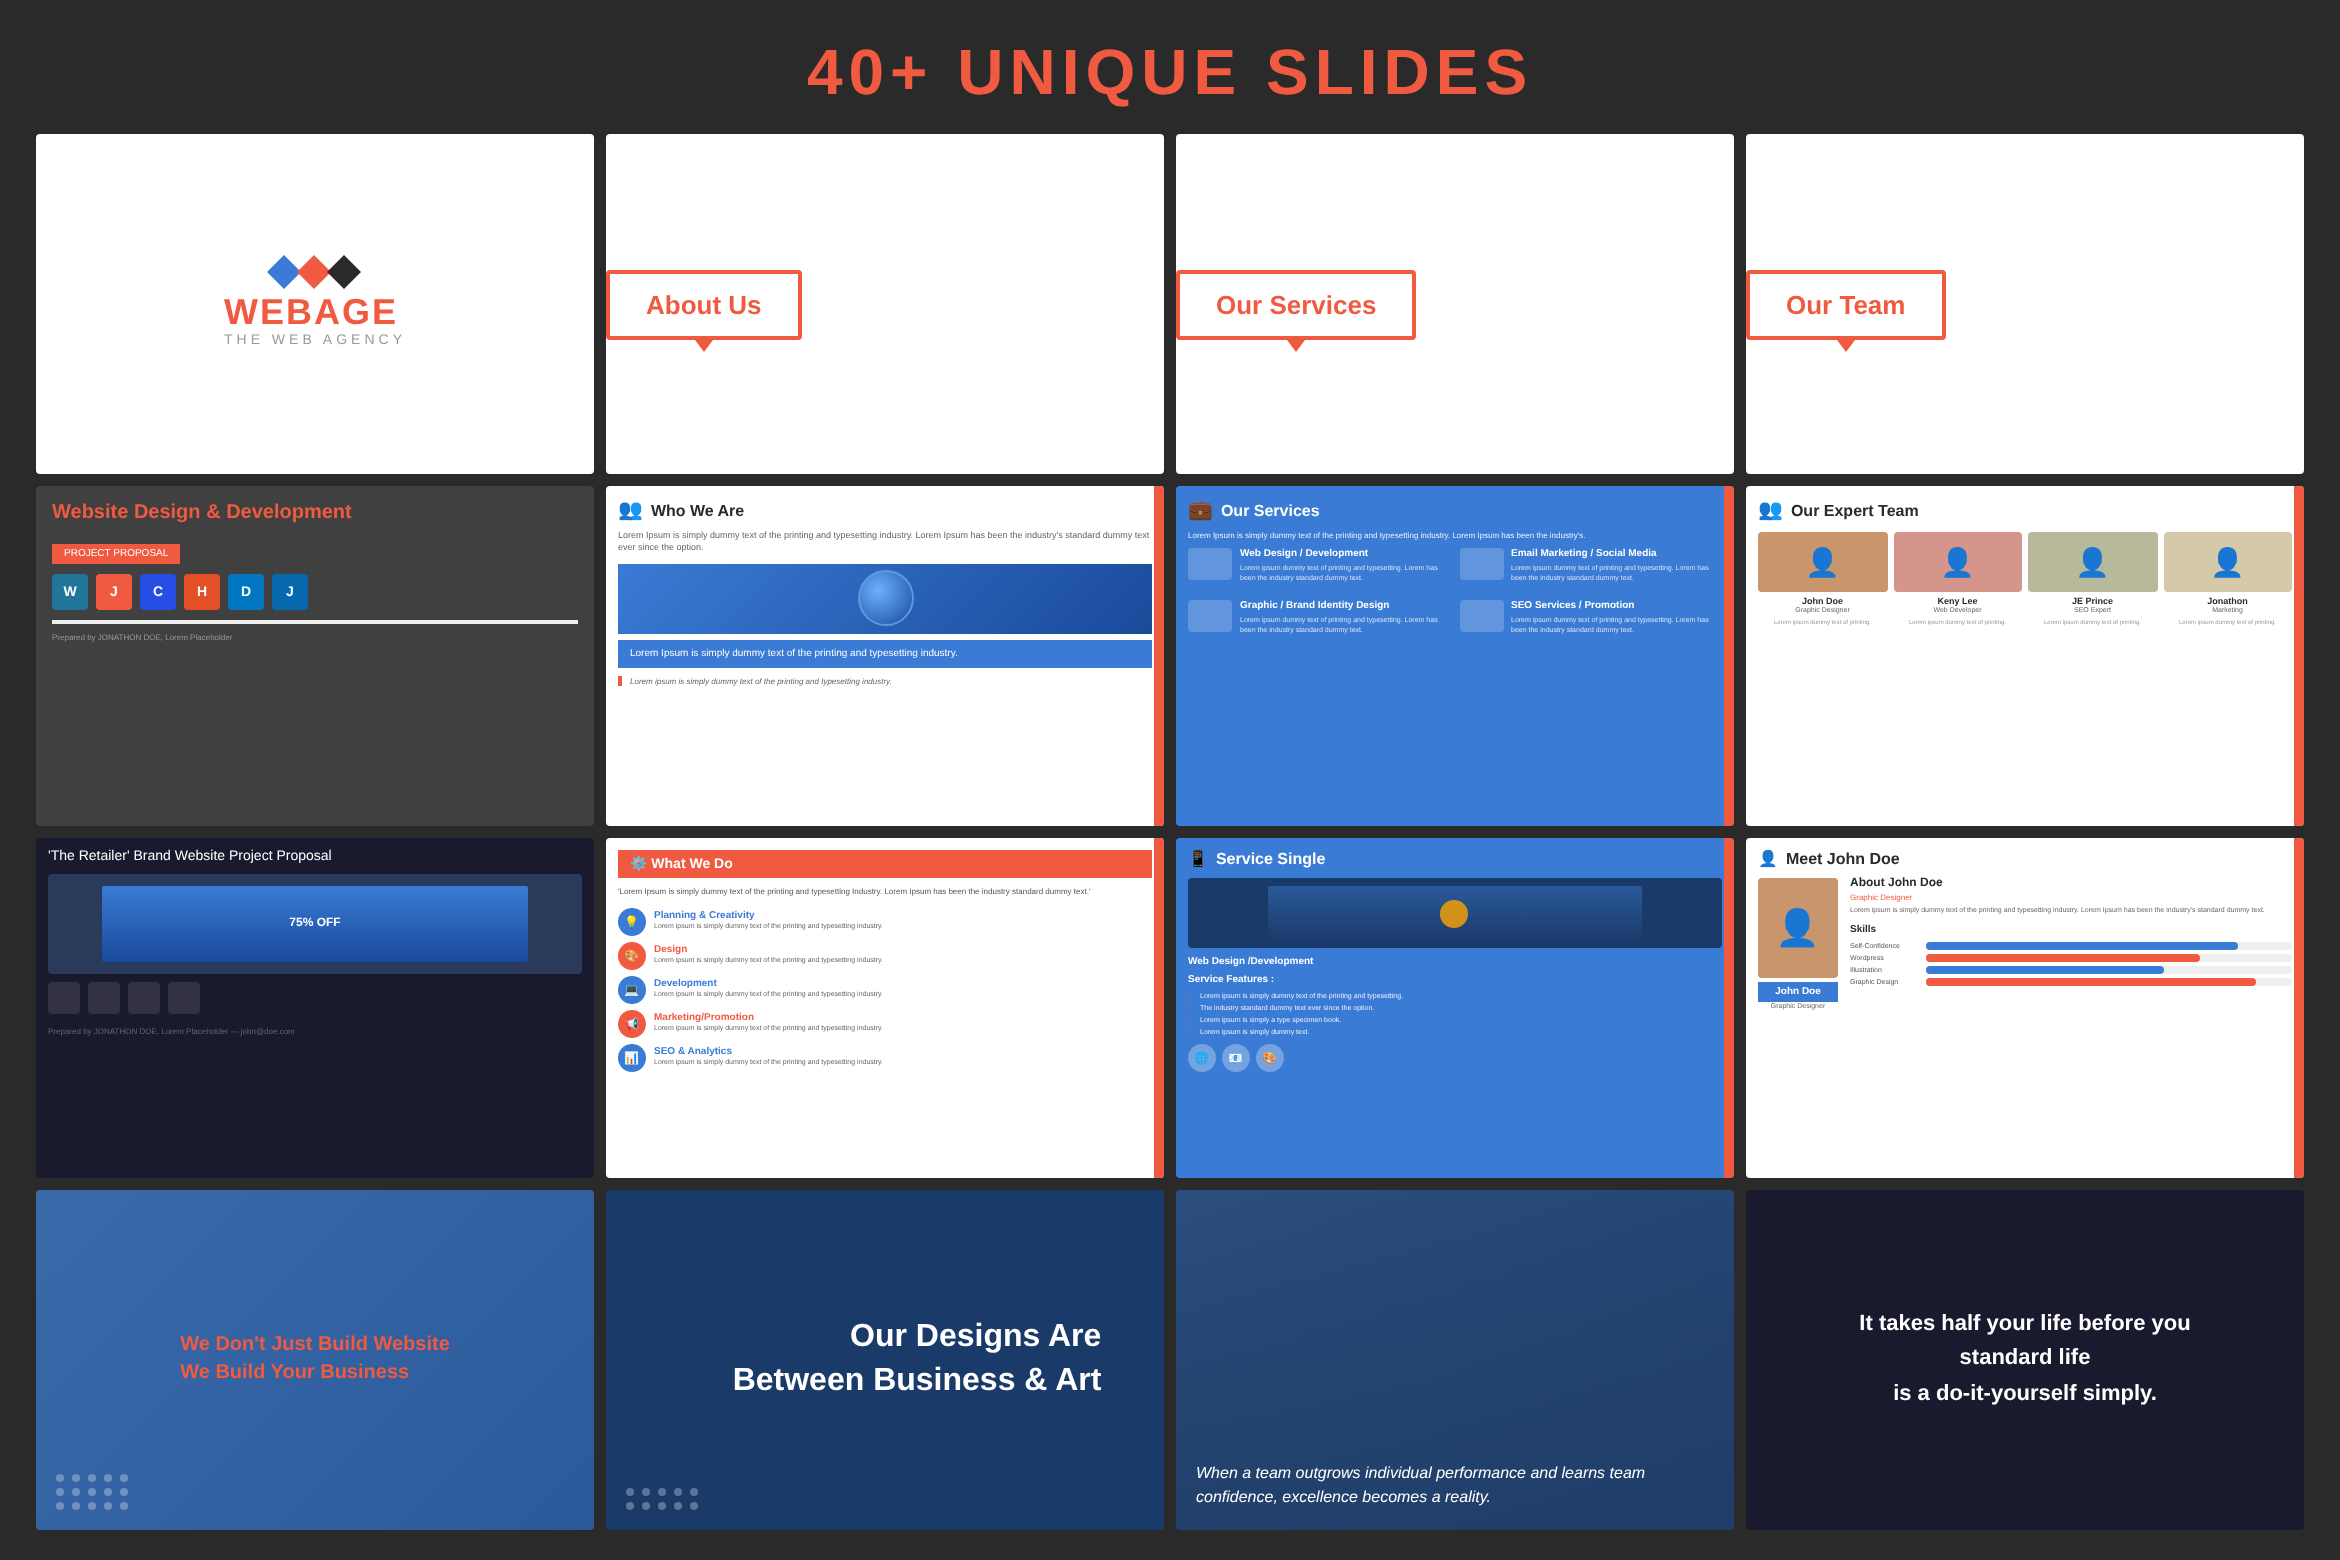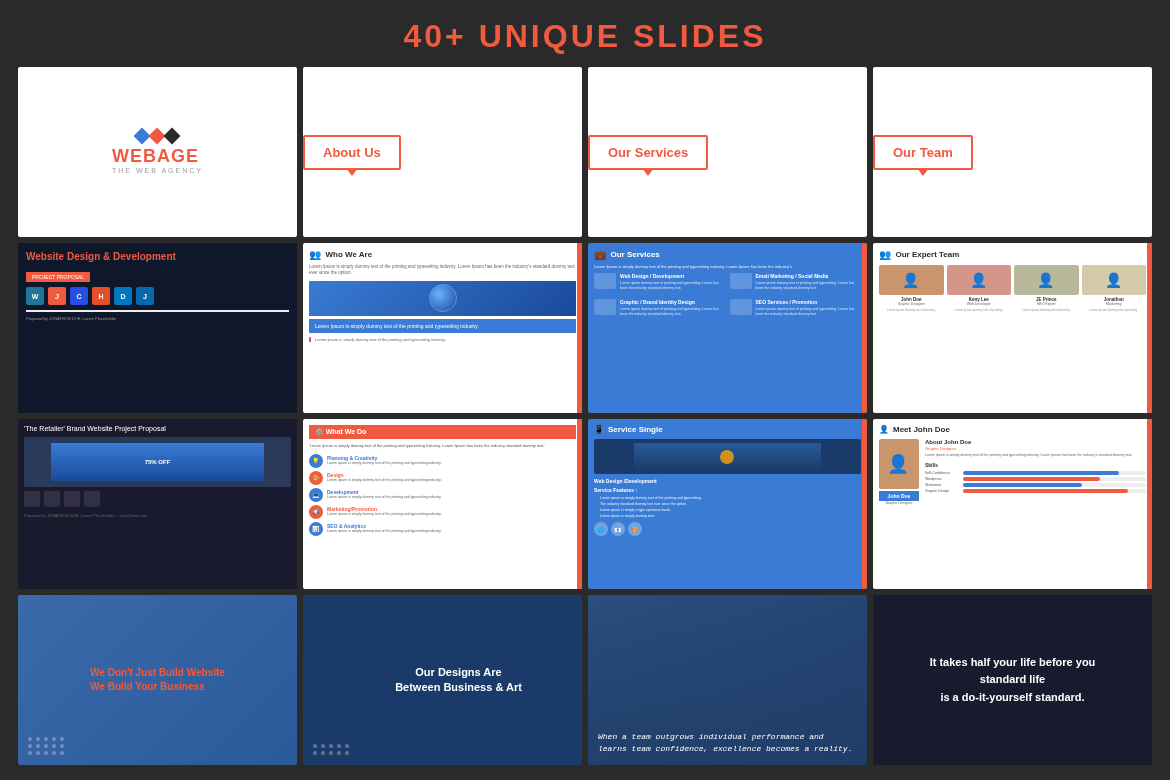--- a/index.html
+++ b/index.html
@@ -95,21 +95,21 @@
       left: 50%;
       transform: translateX(-50%);
       border-left: 6px solid transparent;
       border-right: 6px solid transparent;
       border-top: 8px solid #f05a40;
     }
 
     
     .slide-proposal {
       padding: 8px;
-      background: #0f172a;
+      background: #404040;
     }
     .proposal-title {
       font-size: 10px;
       font-weight: bold;
       color: #2a2a2a;
       margin-bottom: 3px;
     }
     .proposal-title span { color: #f05a40; }
     .proposal-badge {
       background: #f05a40;
@@ -524,24 +524,24 @@
     .slide-designs {
       background: #1a3a6a;
       display: flex;
       align-items: center;
       justify-content: center;
       padding: 10px;
       position: relative;
     }
     .designs-text {
       color: white;
-      font-size: 11px;
+      font-size: 16px;
       font-weight: bold;
       line-height: 1.4;
-      text-align: center;
+      text-align: right;
       margin-left: 32px;
     }
     .dot-pattern {
       position: absolute;
       bottom: 10px;
       left: 10px;
       display: grid;
       grid-template-columns: repeat(5, 5px);
       gap: 3px;
     }
@@ -550,21 +550,20 @@
       height: 4px;
       border-radius: 50%;
       background: rgba(255,255,255,0.3);
     }
 
     .slide-team-photo {
       background: #2a4a7a;
       display: flex;
       align-items: flex-end;
       padding: 10px;
-      font-family: Liberation Mono, monospace;
     }
     .team-quote {
       color: white;
       font-size: 8px;
       font-weight: normal;
       line-height: 1.5;
       font-style: italic;
     }
 
     .slide-dark-quote {
@@ -905,17 +904,17 @@
   </div>
 
   <div class="slide slide-team-photo" style="background:linear-gradient(to bottom, rgba(30,60,100,0.7), rgba(30,60,100,0.9)), linear-gradient(135deg, #4a7ac0, #2a4a8a);">
     <div class="team-quote">When a team outgrows individual performance and learns team confidence, excellence becomes a reality.</div>
   </div>
 
   <div class="slide slide-dark-quote">
     <div class="dark-quote-text">
       <span>It takes half your life before you</span><br>
       <span>standard life</span><br>
-      <span>is a do-it-yourself standard.</span>
+      <span>is a do-it-yourself simply.</span>
     </div>
   </div>
 
 </div>
 
 </body></html>

